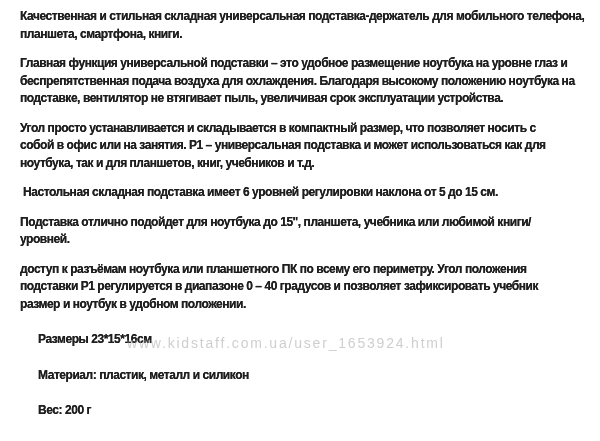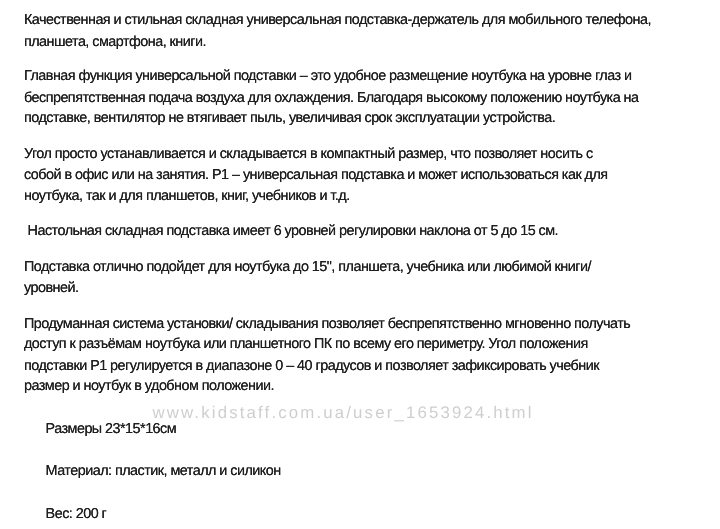--- a/index.html
+++ b/index.html
@@ -14,20 +14,21 @@
   body {
     width: 600px;
     height: 441px;
     background: var(--background);
     overflow: hidden;
     position: relative;
     font-family: "Liberation Sans", "DejaVu Sans", sans-serif;
   }
   .page {
     padding: 8px 30px 0 20px;
+    font-weight: bold;
   }
   .para {
     margin: 0 0 12px 0;
   }
   .line {
     font-size: 12px;
     line-height: 17.5px;
     letter-spacing: -0.45px;
     color: var(--text);
     white-space: nowrap;
@@ -77,21 +78,20 @@
     <div class="line indent">Настольная складная подставка имеет 6 уровней регулировки наклона от 5 до 15 см.</div>
   </div>
 
   <div class="para">
     <div class="line">Подставка отлично подойдет для ноутбука до 15", планшета, учебника или любимой книги/</div>
     <div class="line">уровней.</div>
   </div>
 
 
   <div class="para">
-    <div class="line">Продуманная система установки/ складывания позволяет беспрепятственно мгновенно получать</div>
     <div class="line">доступ к разъёмам ноутбука или планшетного ПК по всему его периметру. Угол положения</div>
     <div class="line">подставки P1 регулируется в диапазоне 0 – 40 градусов и позволяет зафиксировать учебник</div>
     <div class="line">размер и ноутбук в удобном положении.</div>
   </div>
 
   <div class="specs">
     <div class="line">Размеры 23*15*16см</div>
     <div class="line">Материал: пластик, металл и силикон</div>
     <div class="line">Вес: 200 г</div>
   </div>

